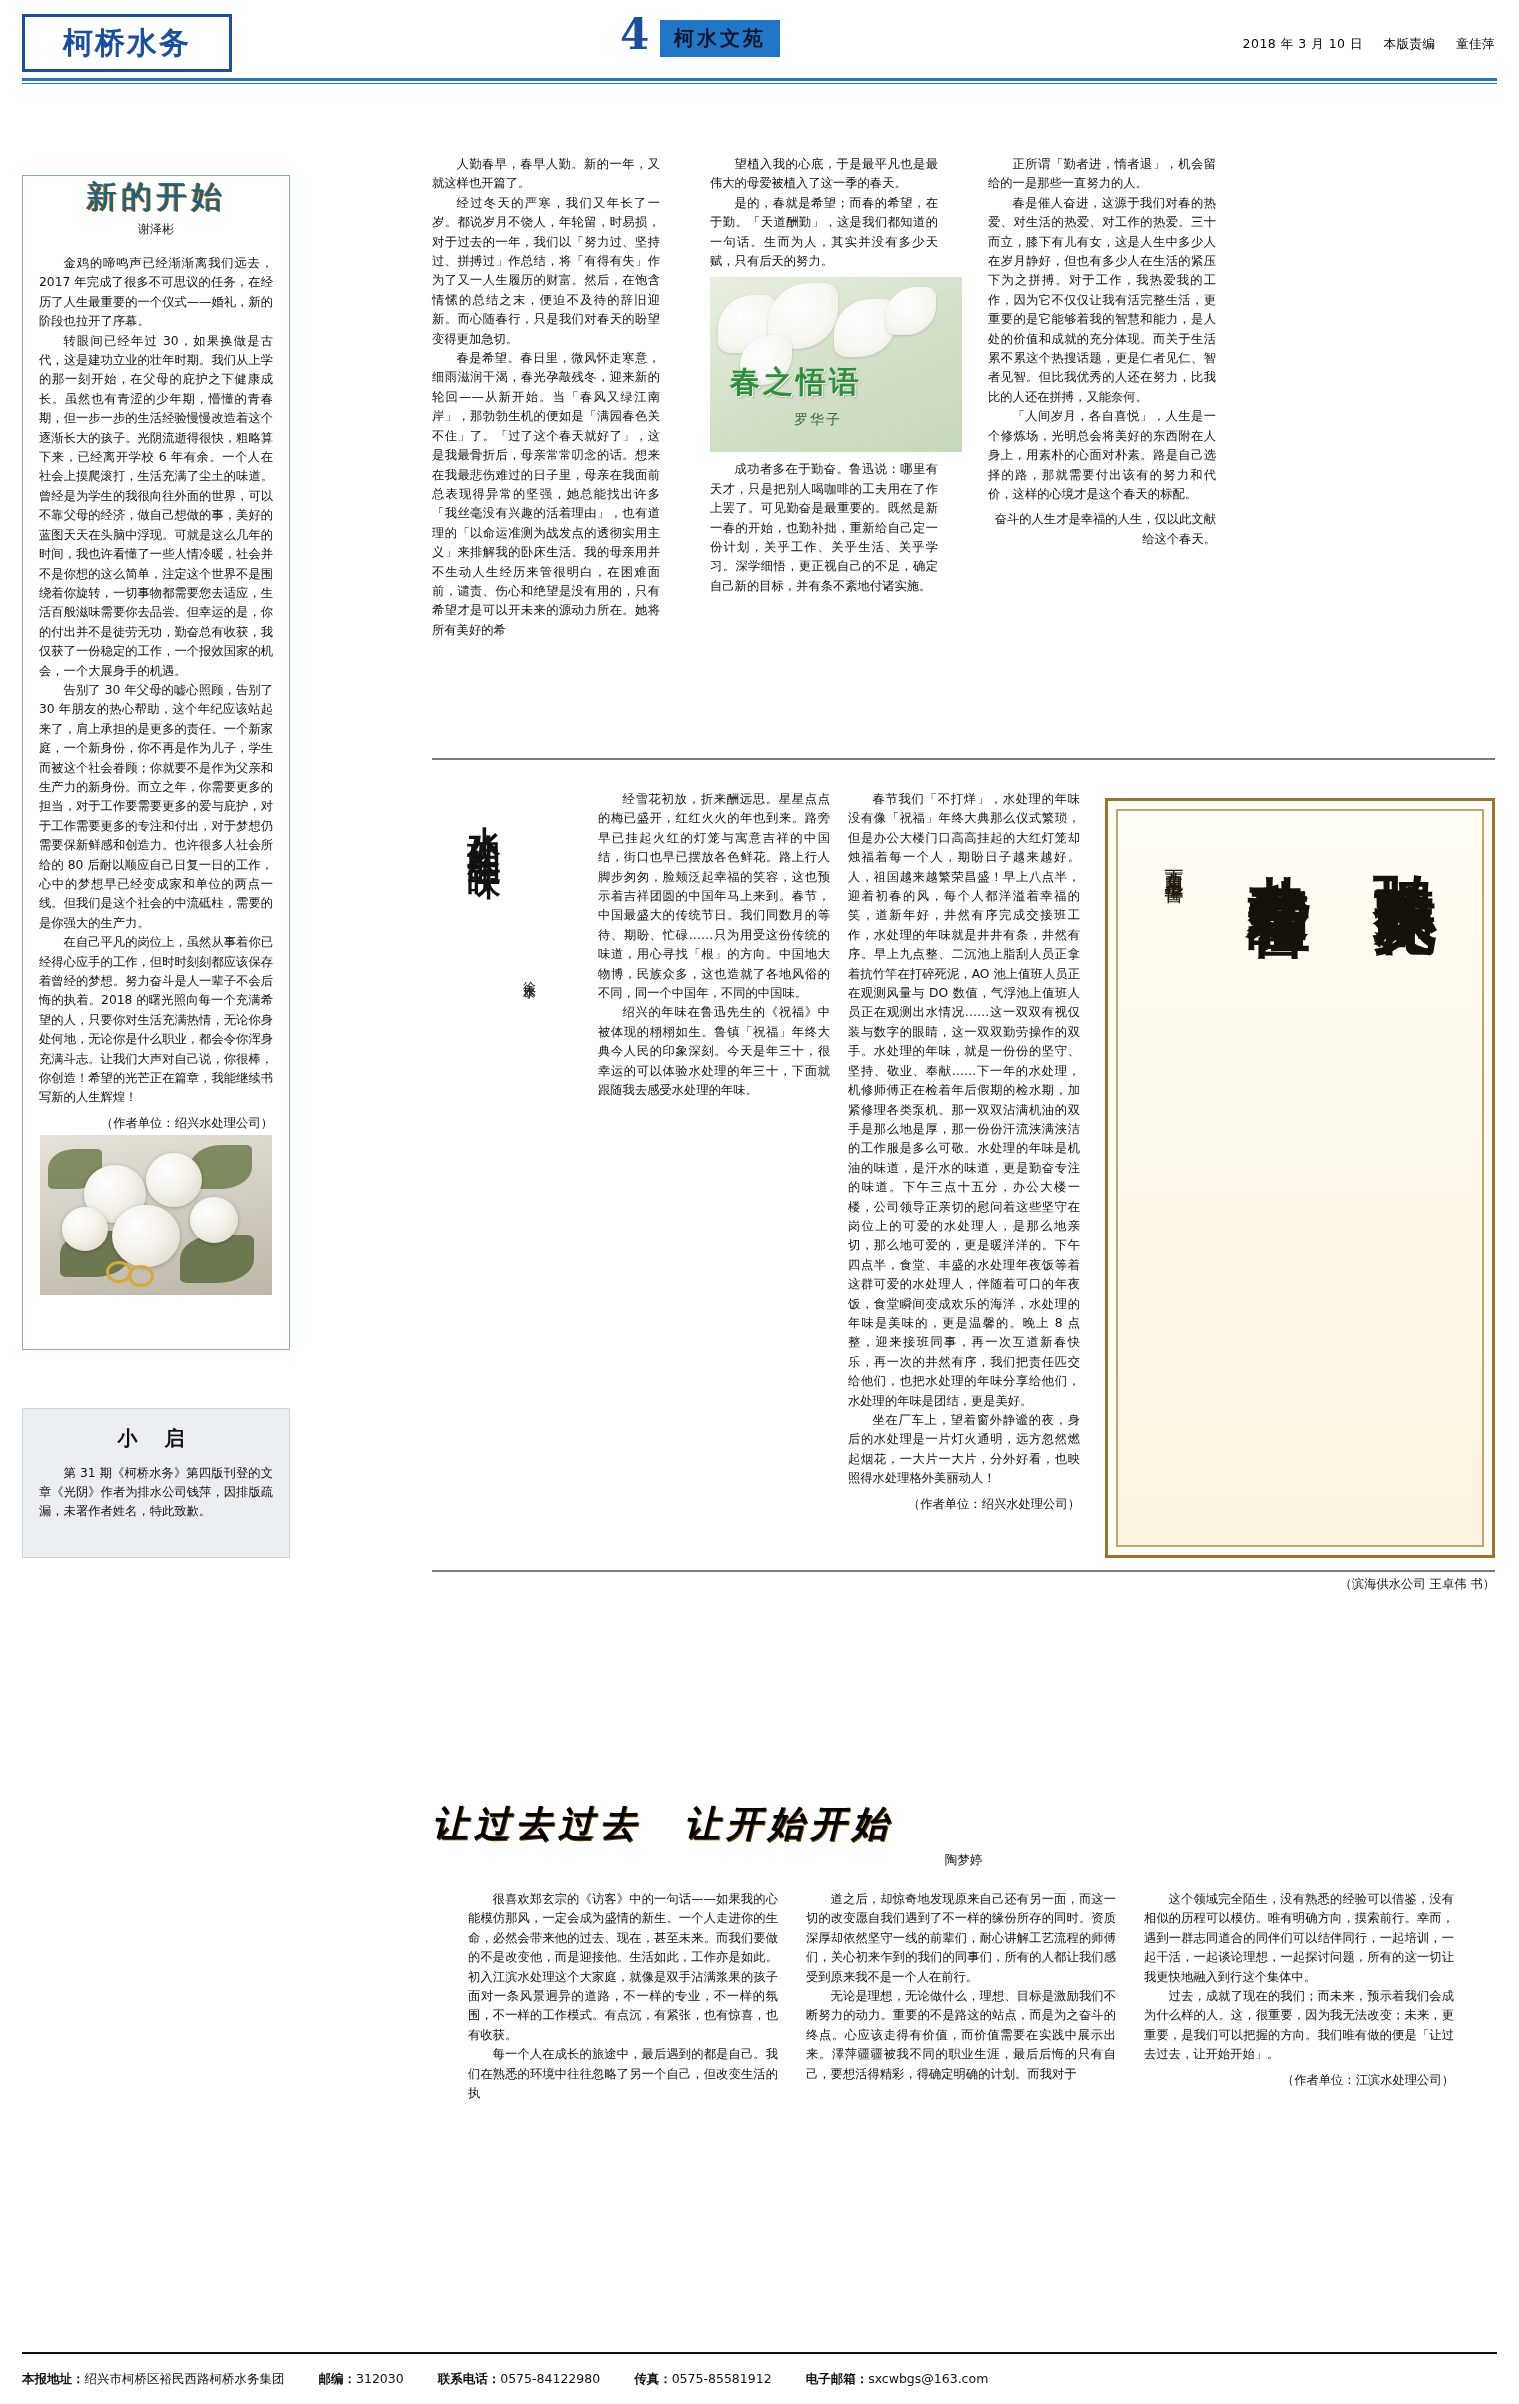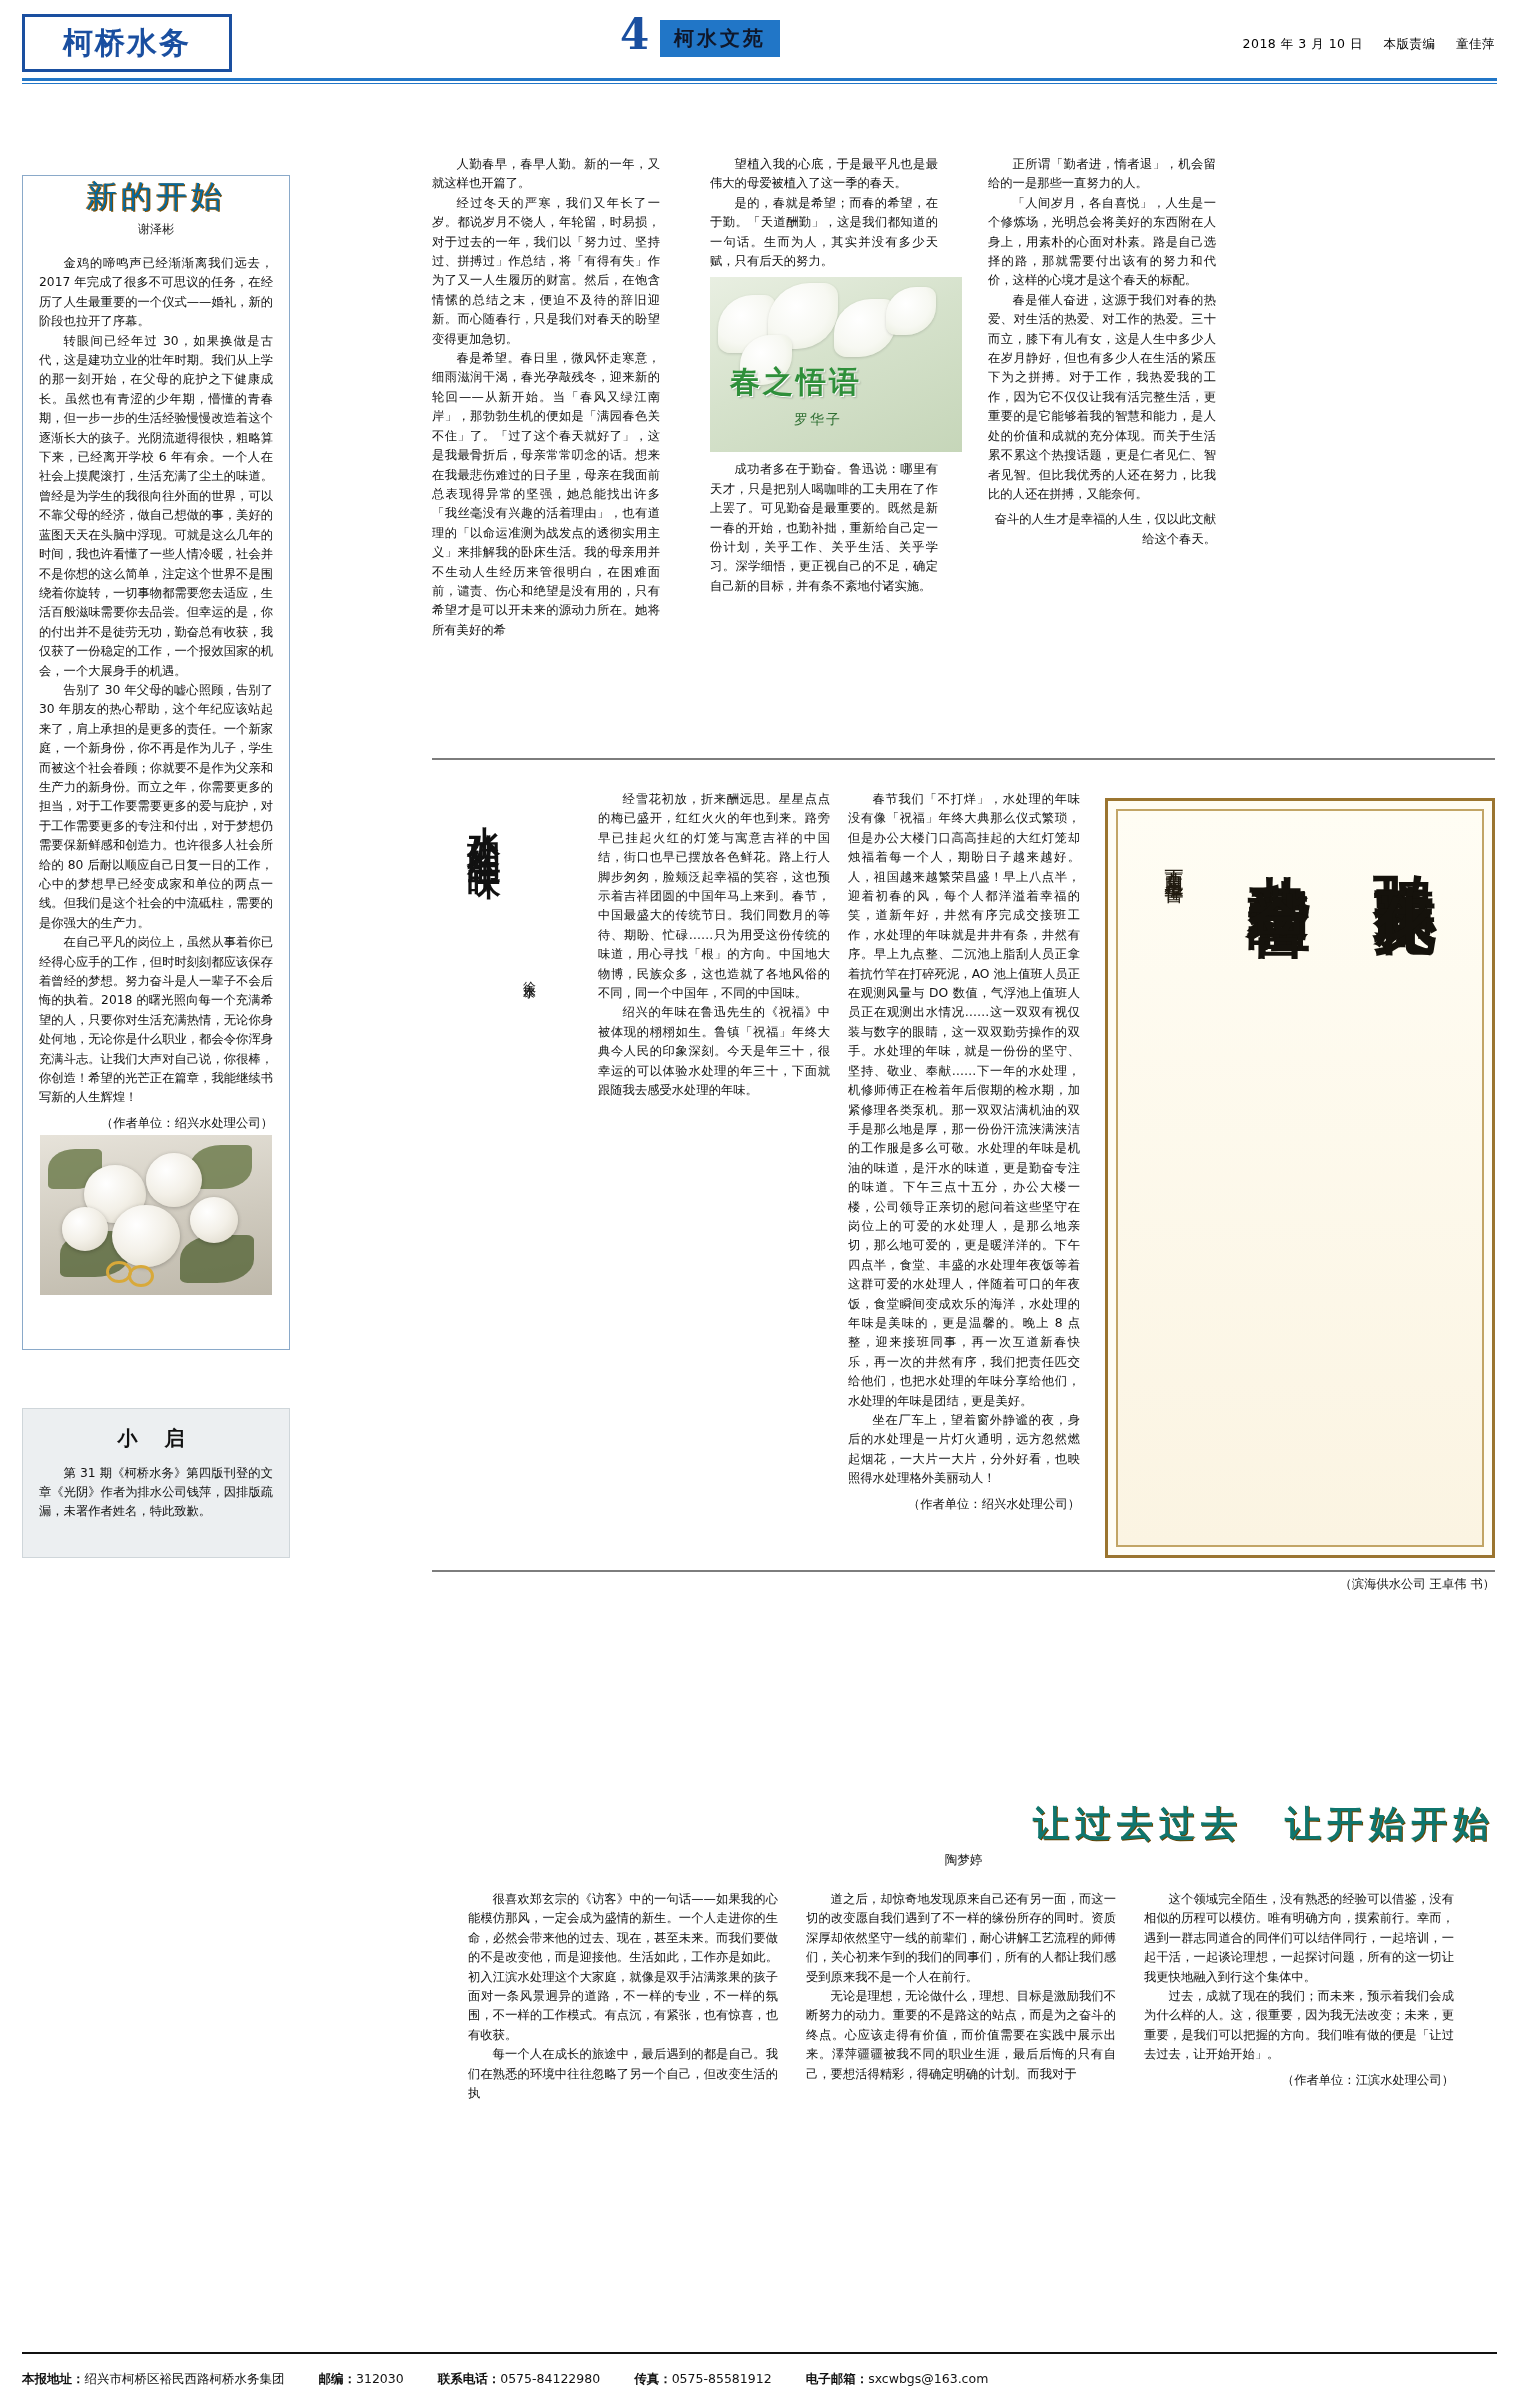--- a/index.html
+++ b/index.html
@@ -307,27 +307,28 @@
     width: 390px;
     text-align: right;
     font-size: 12.3px;
   }
 
   
   .bottom-title {
     position: absolute;
     left: 432px; top: 1800px;
     width: 1063px;
-    text-align: right;
+    text-align: left;
     font-family: "DejaVu Serif", "Liberation Serif", serif;
     font-size: 36px;
     font-weight: bold;
     letter-spacing: 6px;
-    color: #0f766e;
+    color: #000000;
     text-shadow: 1px 1px 0 #6b4400;
+    font-style: italic;
   }
   .bottom-author {
     position: absolute;
     left: 432px; top: 1852px;
     width: 1063px;
     text-align: center;
     font-size: 12.5px;
   }
 
   
@@ -420,22 +421,22 @@
         <div class="lily" style="left:176px;top:10px; width:50px; height:48px;"></div>
         <div class="lily" style="left:30px; top:58px; width:52px; height:50px;"></div>
         <div class="spring-caption">春之悟语</div>
         <div class="spring-sub">罗华子</div>
       </div>
       <p>成功者多在于勤奋。鲁迅说：哪里有天才，只是把别人喝咖啡的工夫用在了作上罢了。可见勤奋是最重要的。既然是新一春的开始，也勤补拙，重新给自己定一份计划，关乎工作、关乎生活、关乎学习。深学细悟，更正视自己的不足，确定自己新的目标，并有条不紊地付诸实施。</p>
     </div>
 
     <div class="col cn" style="left:556px; top:0px; height:640px;">
       <p>正所谓「勤者进，惰者退」，机会留给的一是那些一直努力的人。</p>
+      <p>春是催人奋进，这源于我们对春的热爱、对生活的热爱、对工作的热爱。三十而立，膝下有儿有女，这是人生中多少人在岁月静好，但也有多少人在生活的紧压下为之拼搏。对于工作，我热爱我的工作，因为它不仅仅让我有活完整生活，更重要的是它能够着我的智慧和能力，是人处的价值和成就的充分体现。而关于生活累不累这个热搜话题，更是仁者见仁、智者见智。但比我优秀的人还在努力，比我比的人还在拼搏，又能奈何。</p>
       <p>「人间岁月，各自喜悦」，人生是一个修炼场，光明总会将美好的东西附在人身上，用素朴的心面对朴素。路是自己选择的路，那就需要付出该有的努力和代价，这样的心境才是这个春天的标配。</p>
-      <p>春是催人奋进，这源于我们对春的热爱、对生活的热爱、对工作的热爱。三十而立，膝下有儿有女，这是人生中多少人在岁月静好，但也有多少人在生活的紧压下为之拼搏。对于工作，我热爱我的工作，因为它不仅仅让我有活完整生活，更重要的是它能够着我的智慧和能力，是人处的价值和成就的充分体现。而关于生活累不累这个热搜话题，更是仁者见仁、智者见智。但比我优秀的人还在努力，比我比的人还在拼搏，又能奈何。</p>
       <div class="sig">奋斗的人生才是幸福的人生，仅以此文献给这个春天。</div>
     </div>
   </div>
 
   <div class="mid-sep"></div>
 
   <div class="vtitle">水处理的年味</div>
   <div class="vauthor">徐永泰</div>
 
   <div class="col cn" style="left:598px; top:790px; width:232px; height:770px;">

